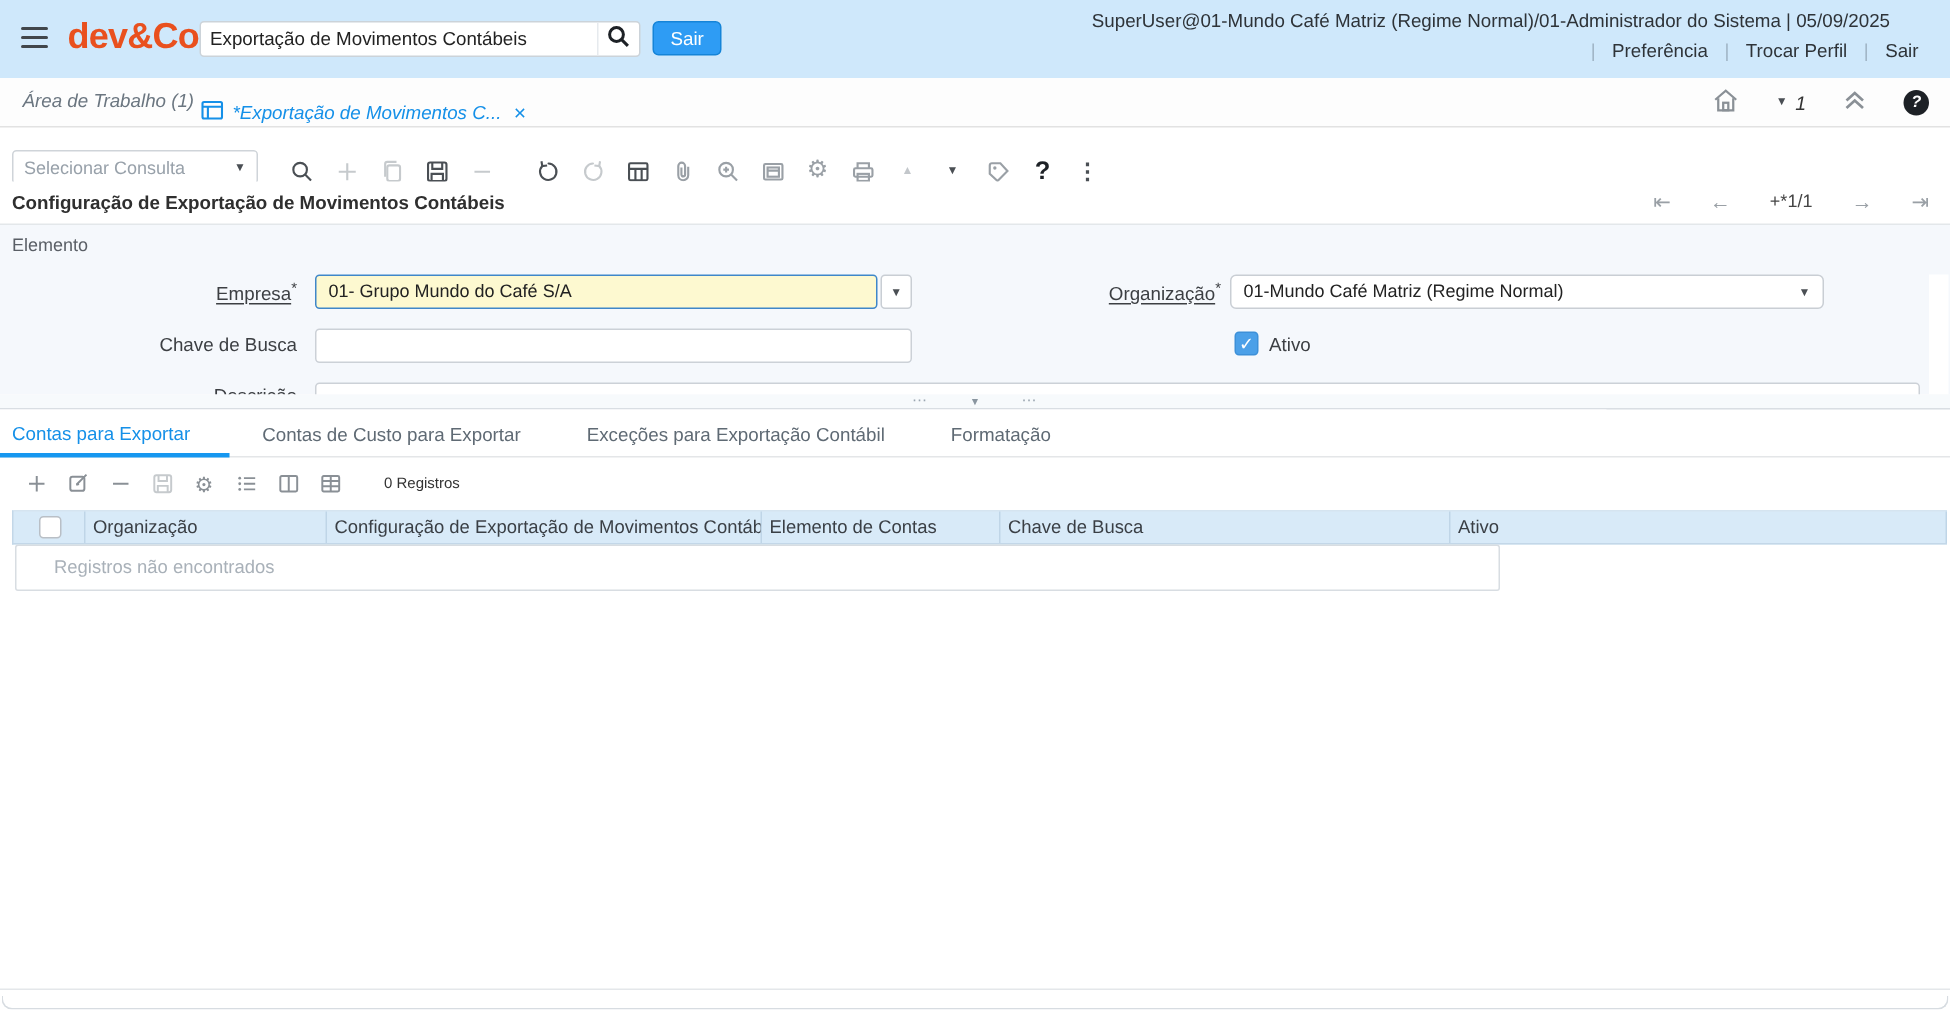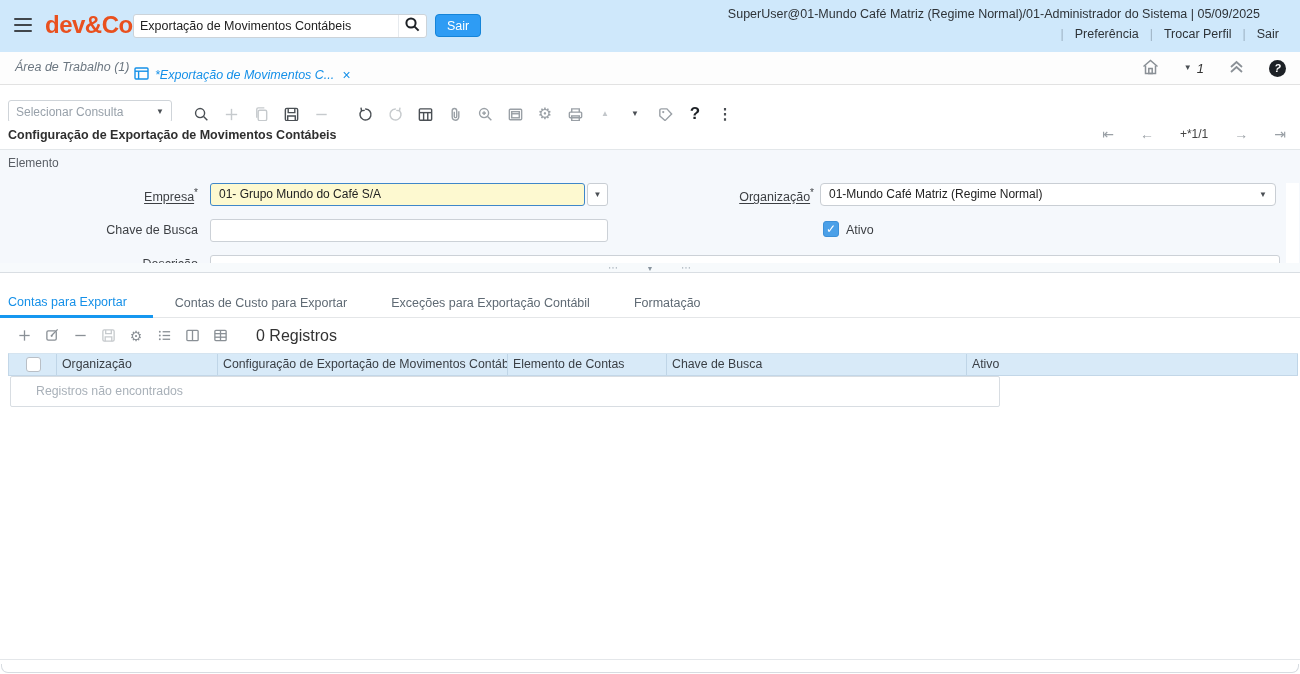--- a/index.html
+++ b/index.html
@@ -59,44 +59,44 @@
   .recnav .pos { color:#444; font-size:12px; }
 
   
   .formpanel { position:absolute; top:150px; left:0; width:1300px; height:113px; background:#f5f8fc; overflow:hidden; }
   .status { position:absolute; left:8px; top:6px; color:#5a5f66; }
   .flabel { position:absolute; text-align:right; color:#3c3f43; font-size:12.5px; }
   .flabel .u { text-decoration:underline; text-underline-offset:2px; }
   .flabel sup { font-size:10px; color:#3c3f43; }
   .combo-y { position:absolute; left:210px; top:33px; width:375px; height:23px; background:#fdf9d0; border:1px solid #3f87c9; border-radius:3px; line-height:21px; padding:0 8px; color:#222; cursor:text; overflow:hidden; white-space:nowrap; }
   .caretbtn { position:absolute; left:587px; top:33px; width:21px; height:23px; background:#fff; border:1px solid #c9ced4; border-radius:3px; display:flex; align-items:center; justify-content:center; cursor:pointer; }
-  .combo-w { position:absolute; left:820px; top:33px; width:456px; height:23px; background:#fff; border:1px solid #c9ced4; border-radius:4px; line-height:21px; padding:0 24px 0 8px; color:#222; cursor:pointer; overflow:hidden; white-space:nowrap; }
+  .combo-w { position:absolute; left:820px; top:33px; width:396px; height:23px; background:#fff; border:1px solid #c9ced4; border-radius:4px; line-height:21px; padding:0 24px 0 8px; color:#222; cursor:pointer; overflow:hidden; white-space:nowrap; }
   .combo-w .caret { position:absolute; right:8px; top:7px; }
   .tinput { position:absolute; background:#fff; border:1px solid #ccd1d7; border-radius:3px; height:23px; padding:0 8px; font-family:inherit; font-size:12px; color:#222; outline:none; }
   .chk { position:absolute; width:16px; height:16px; background:#4ba0e8; border:1px solid #3d90d8; border-radius:3px; color:#fff; font-size:12px; line-height:15px; text-align:center; cursor:pointer; }
   .chklabel { position:absolute; color:#3c3f43; font-size:12.5px; }
   .vscroll { position:absolute; left:1286px; top:33px; width:13px; height:80px; background:#fff; }
 
   
   .splitter { position:absolute; top:263px; left:0; width:1300px; height:10px; background:#f7fafc; border-bottom:1px solid #d9dee3; cursor:row-resize; }
   .sphandle { position:absolute; left:608px; top:0; width:84px; height:10px; display:flex; align-items:center; justify-content:space-between; color:#9aa6b0; }
   .sphandle .d { font-size:10px; line-height:1; letter-spacing:1px; }
   .sphandle .c { font-size:7px; line-height:1; color:#8a96a0; }
 
   
-  .detail { position:absolute; top:286px; left:0; width:1071px; height:387px; background:#fff; }
+  .detail { position:absolute; top:273px; left:0; width:1071px; height:387px; background:#fff; }
   .dtabs { position:absolute; top:2px; left:0; width:1300px; height:30px; border-bottom:1px solid #e4e6e8; display:flex; }
   .dtab { height:30px; display:flex; align-items:center; padding:0 22px; color:#5f6a74; font-size:12.5px; cursor:pointer; }
   .dtab.first { padding-left:8px; padding-right:26px; }
   .dtab.active { color:#1590e8; border-bottom:3px solid #1697f0; }
   .dtoolbar { position:absolute; top:33px; left:0; height:33px; display:flex; align-items:center; gap:12px; padding-left:16px; }
   .dtoolbar .ib { width:16px; height:16px; display:flex; align-items:center; justify-content:center; cursor:pointer; }
   .dtoolbar .ib svg { width:15px; height:15px; stroke:currentColor; fill:none; stroke-width:1.4; }
   .ic-sub { color:#8a9096; }
-  .reccount { margin-left:16px; color:#333; font-size:16px; }
+  .reccount { margin-left:16px; color:#333; font-size:10px; }
   .dtablehead { position:absolute; top:67px; left:8px; height:23px; display:flex; border-left:1px solid #c3d7e8; border-top:1px solid #d5e4f0; border-bottom:1px solid #c3d7e8; background:#d8eaf8; }
   .hcell { height:21px; line-height:21px; padding:0 4px 0 5px; border-right:1px solid #bfd5e7; color:#3a3f45; font-size:12.3px; overflow:hidden; white-space:nowrap; }
   .hchk { width:15px; height:15px; margin:3px auto 0; background:#fff; border:1px solid #b9bfc6; border-radius:3px; cursor:pointer; }
   .emptyrow { position:absolute; top:90px; left:10px; width:990px; height:31px; background:#fff; border:1px solid #d8dde2; border-radius:2px; color:#a9b1b9; line-height:29px; padding-left:25px; font-size:12.3px; }
 
   
   .footline { position:absolute; top:659px; left:0; width:1300px; border-top:1px solid #e4e7ea; }
   .footcap { position:absolute; top:664px; left:1px; width:1298px; height:9px; border:1px solid #d7dce1; border-top:none; border-radius:0 0 7px 7px; }
 </style>
 </head>

